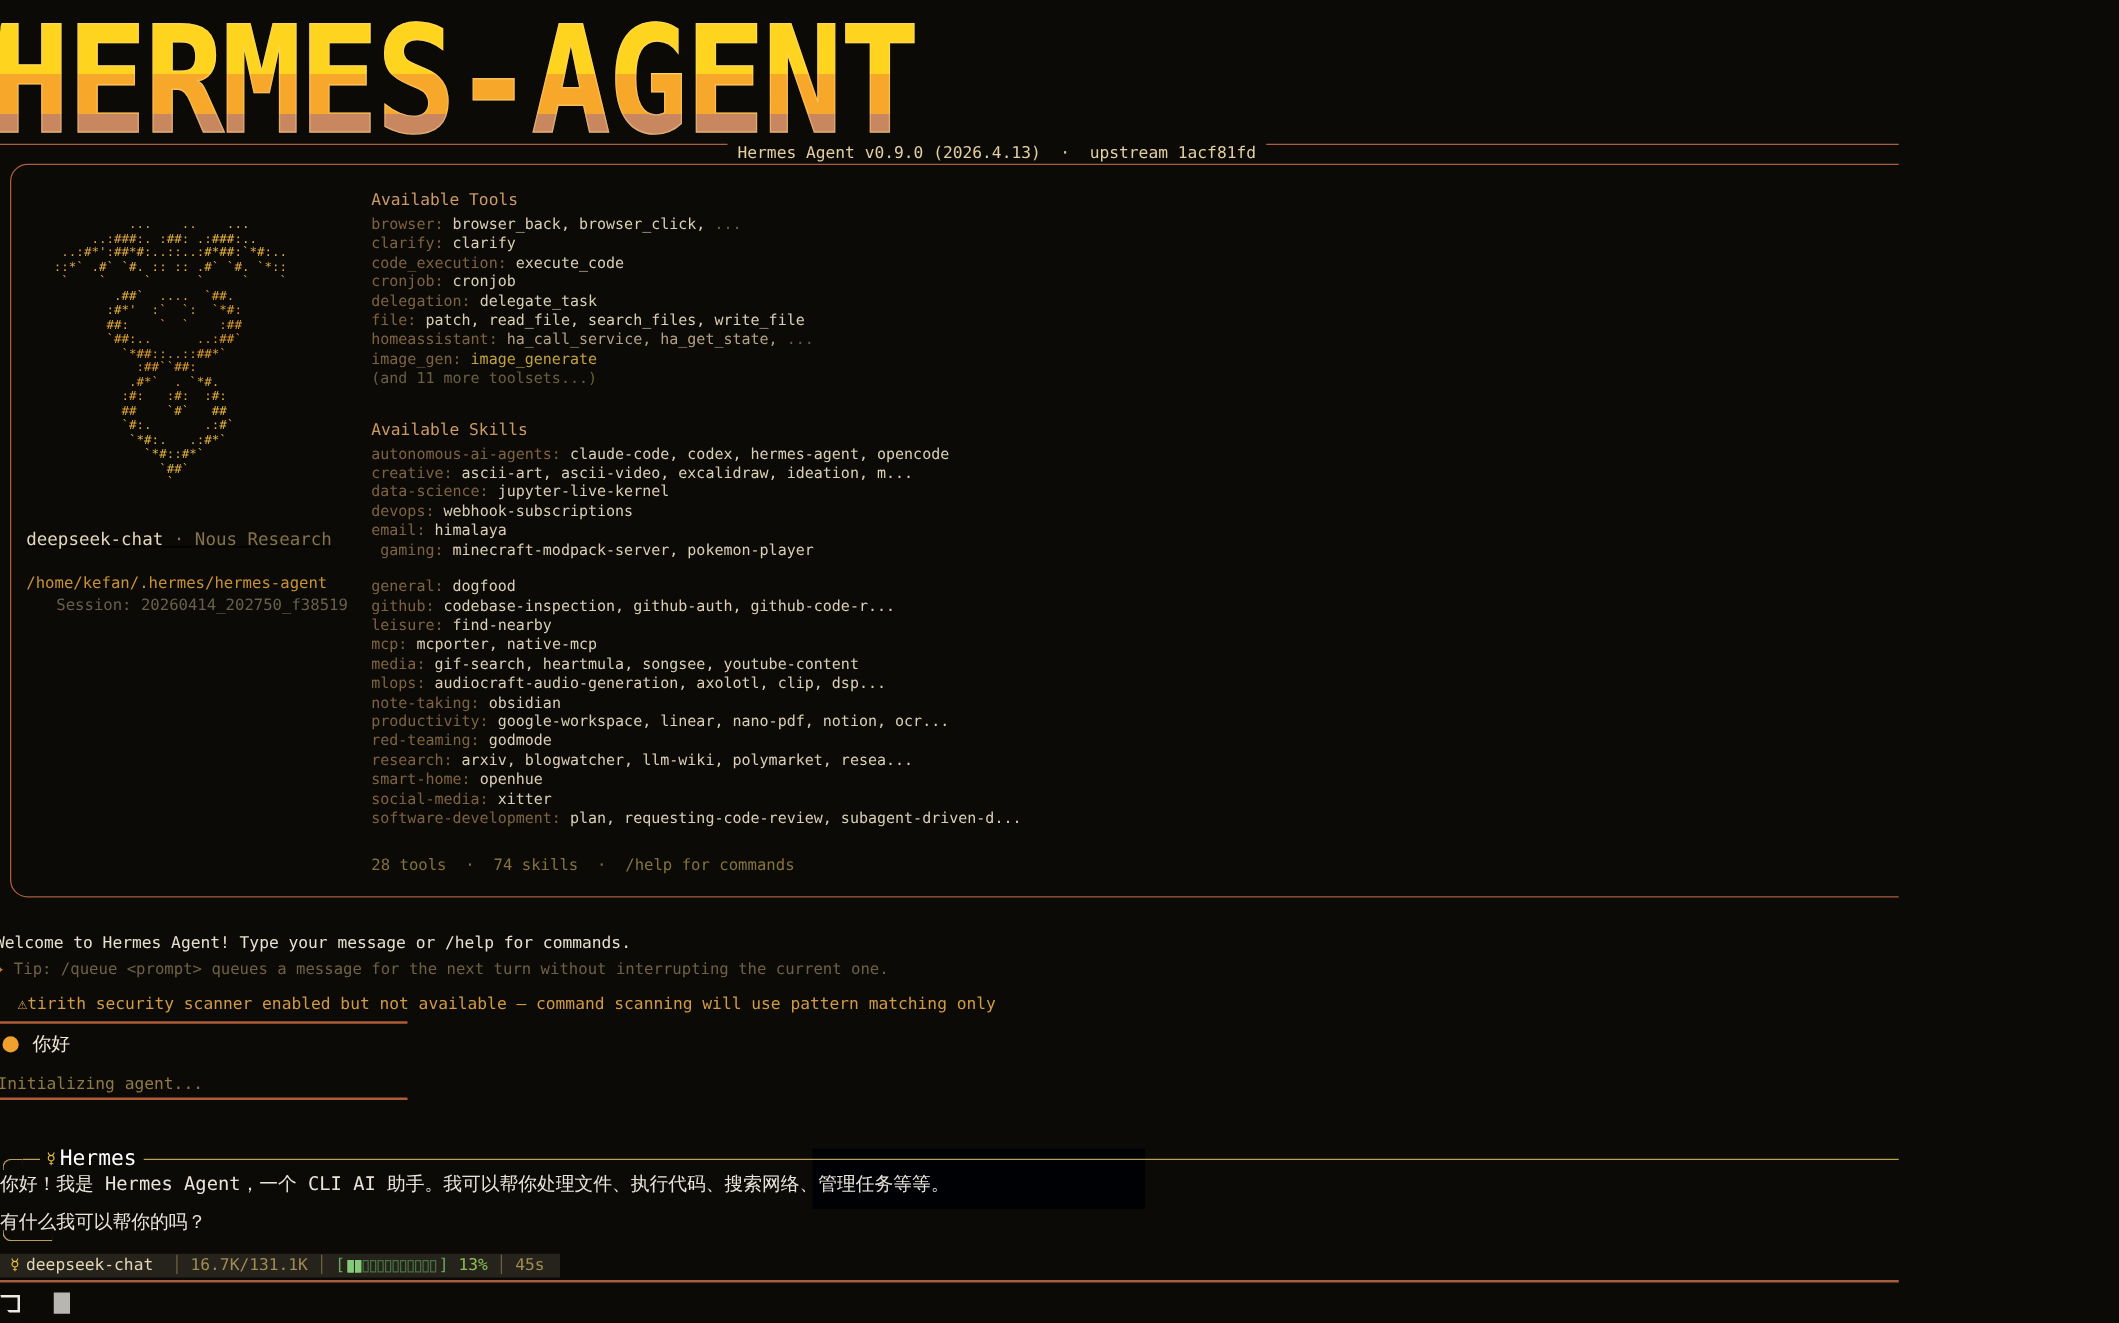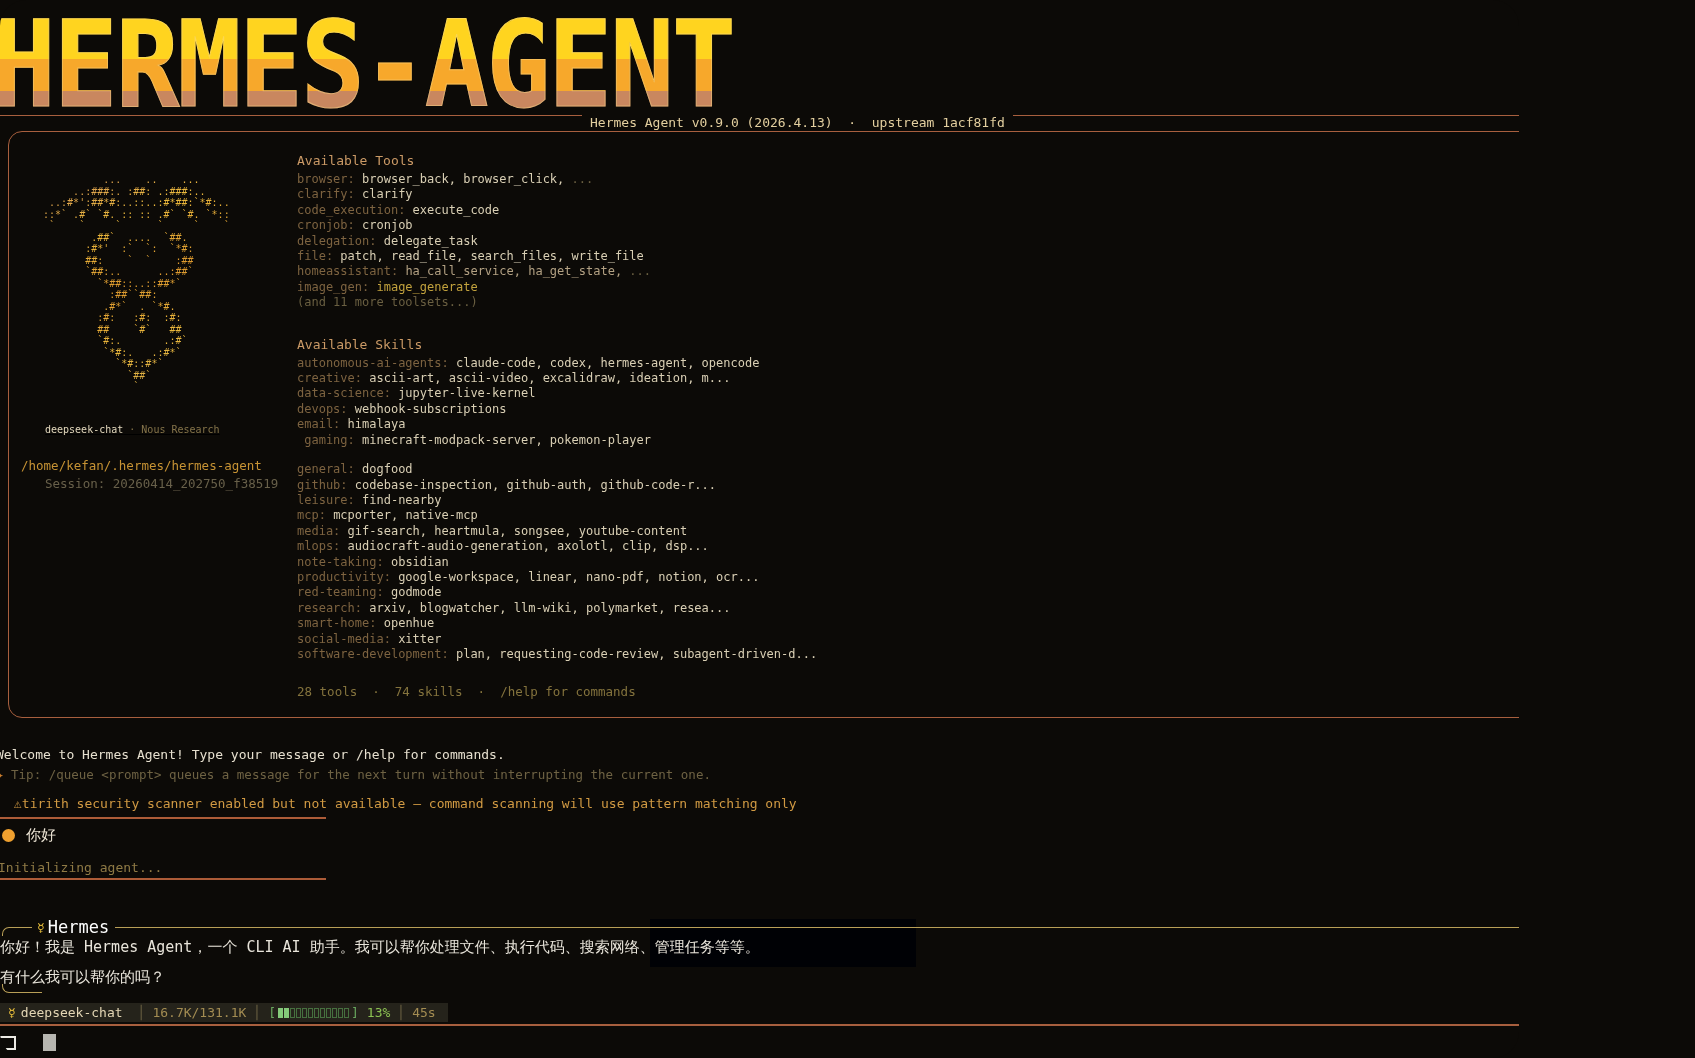--- a/index.html
+++ b/index.html
@@ -23,21 +23,21 @@
   .hl-left { width:582px; }
   .hl-right { flex:1; }
   .header-title { color:#e3cf9f; font-size:13px; padding:0 8px; white-space:pre; }
 
   
   .panel { position:absolute; top:131px; left:8px; width:1680px; height:587px;
            border:1px solid #a85f3e; border-radius:14px; }
   .art { position:absolute; top:42px; left:28px; font-size:10px; line-height:11.5px;
          background:linear-gradient(160deg,#d2905c 0%,#ecba3d 25%,#dd992e 50%,#ecba3d 72%,#caa04c 100%);
          -webkit-background-clip:text; background-clip:text; color:transparent; white-space:pre; }
-  .model-line { position:absolute; top:292px; left:36px; font-size:10px; white-space:pre;text-decoration:underline; }
+  .model-line { position:absolute; top:292px; left:12px; font-size:14px; white-space:pre;text-decoration:underline; }
   .model-name { color:#e3d8bd; }
   .mid-dot { color:#85744a; }
   .provider { color:#85744a; }
   .path { position:absolute; top:326px; left:12px; font-size:12.5px; color:#c79334; white-space:pre; }
   .session { position:absolute; top:344px; left:12px; font-size:12.5px; color:#68604a; white-space:pre;margin-left:24px; }
 
   .right-col { position:absolute; left:288px; top:21px; }
   .sec-heading { font-size:13px; color:#cb9a66; line-height:16px; margin-bottom:3px; white-space:pre; }
   .kv-row { font-size:12px; line-height:15.4px; white-space:pre; }
   .cat { color:#7d6340; }

